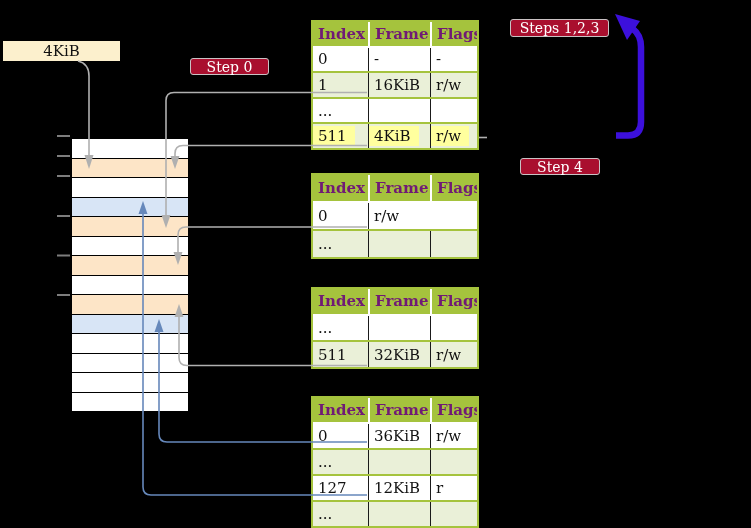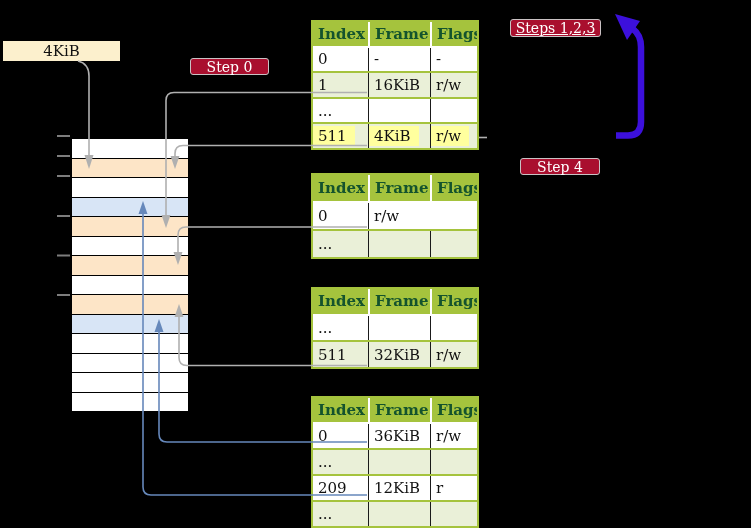--- a/index.html
+++ b/index.html
@@ -40,21 +40,21 @@
   .trow{flex:1;display:grid;grid-template-columns:55px 62px 1fr;min-height:0;}
   .trow + .trow{border-top:2px solid var(--table-green,#a5c33d);}
   .trow.thead{background:var(--table-green,#a5c33d);}
   .trow.thead + .trow{border-top:2px solid #fff;}
   .trow.white{background:var(--row-white,#fff);}
   .trow.pale{background:var(--row-pale-green,#eaf0d8);}
   .tcell{
     display:flex;align-items:center;padding-left:5px;box-sizing:border-box;
     font-size:15px;color:#111;overflow:hidden;white-space:nowrap;
   }
-  .trow.thead .tcell{color:#14532d;font-weight:bold;border-left:2px solid #fff;}
+  .trow.thead .tcell{color:#701a75;font-weight:bold;border-left:2px solid #fff;}
   .trow.thead .tcell:first-child{border-left:none;}
   .trow:not(.thead) .tcell{border-left:1px solid #1a1a1a;}
   .trow:not(.thead) .tcell:first-child{border-left:none;}
   .tcell.hlc{padding-left:0;}
   .hl{background:var(--highlight-yellow,#ffff9e);padding:1px 8px 1px 5px;}
   
   svg.overlay{position:absolute;left:0;top:0;pointer-events:none;}
   .gline{stroke:var(--connector-gray,#b0b0b0);stroke-width:1.6;fill:none;}
   .ghead{fill:var(--connector-gray,#a6adb4);stroke:none;}
   .bline{stroke:var(--connector-blue,#6688bb);stroke-width:1.6;fill:none;}
@@ -63,21 +63,21 @@
   .bigarrow{stroke:var(--arrow-violet,#3c10dc);stroke-width:6.5;fill:none;}
   .bigarrowhead{fill:var(--arrow-violet,#3c10dc);stroke:none;}
 </style>
 </head>
 <body>
 
 <div id="stage">
 
   <div class="label-cream" style="left:3px;top:41px;width:117px;height:20px;">4KiB</div>
   <div class="badge crimson" style="left:190px;top:58px;width:79px;height:17px;">Step 0</div>
-  <div class="badge crimson" style="left:510px;top:19px;width:91px;height:18px;text-decoration:underline;">Steps 1,2,3</div>
+  <div class="badge crimson" style="left:510px;top:19px;width:99px;height:18px;">Steps 1,2,3</div>
   <div class="badge crimson" style="left:520px;top:158px;width:80px;height:17px;">Step 4</div>
 
   <div class="memcol">
       <div class="mrow free"></div>
       <div class="mrow table"></div>
       <div class="mrow free"></div>
       <div class="mrow page"></div>
       <div class="mrow table"></div>
       <div class="mrow free"></div>
       <div class="mrow table"></div>
@@ -169,21 +169,21 @@
       <div class="tcell">0</div>
       <div class="tcell">36KiB</div>
       <div class="tcell">r/w</div>
     </div>
     <div class="trow pale">
       <div class="tcell">...</div>
       <div class="tcell"></div>
       <div class="tcell"></div>
     </div>
     <div class="trow white">
-      <div class="tcell">209</div>
+      <div class="tcell">127</div>
       <div class="tcell">12KiB</div>
       <div class="tcell">r</div>
     </div>
     <div class="trow pale">
       <div class="tcell">...</div>
       <div class="tcell"></div>
       <div class="tcell"></div>
     </div>
   </div>
 

